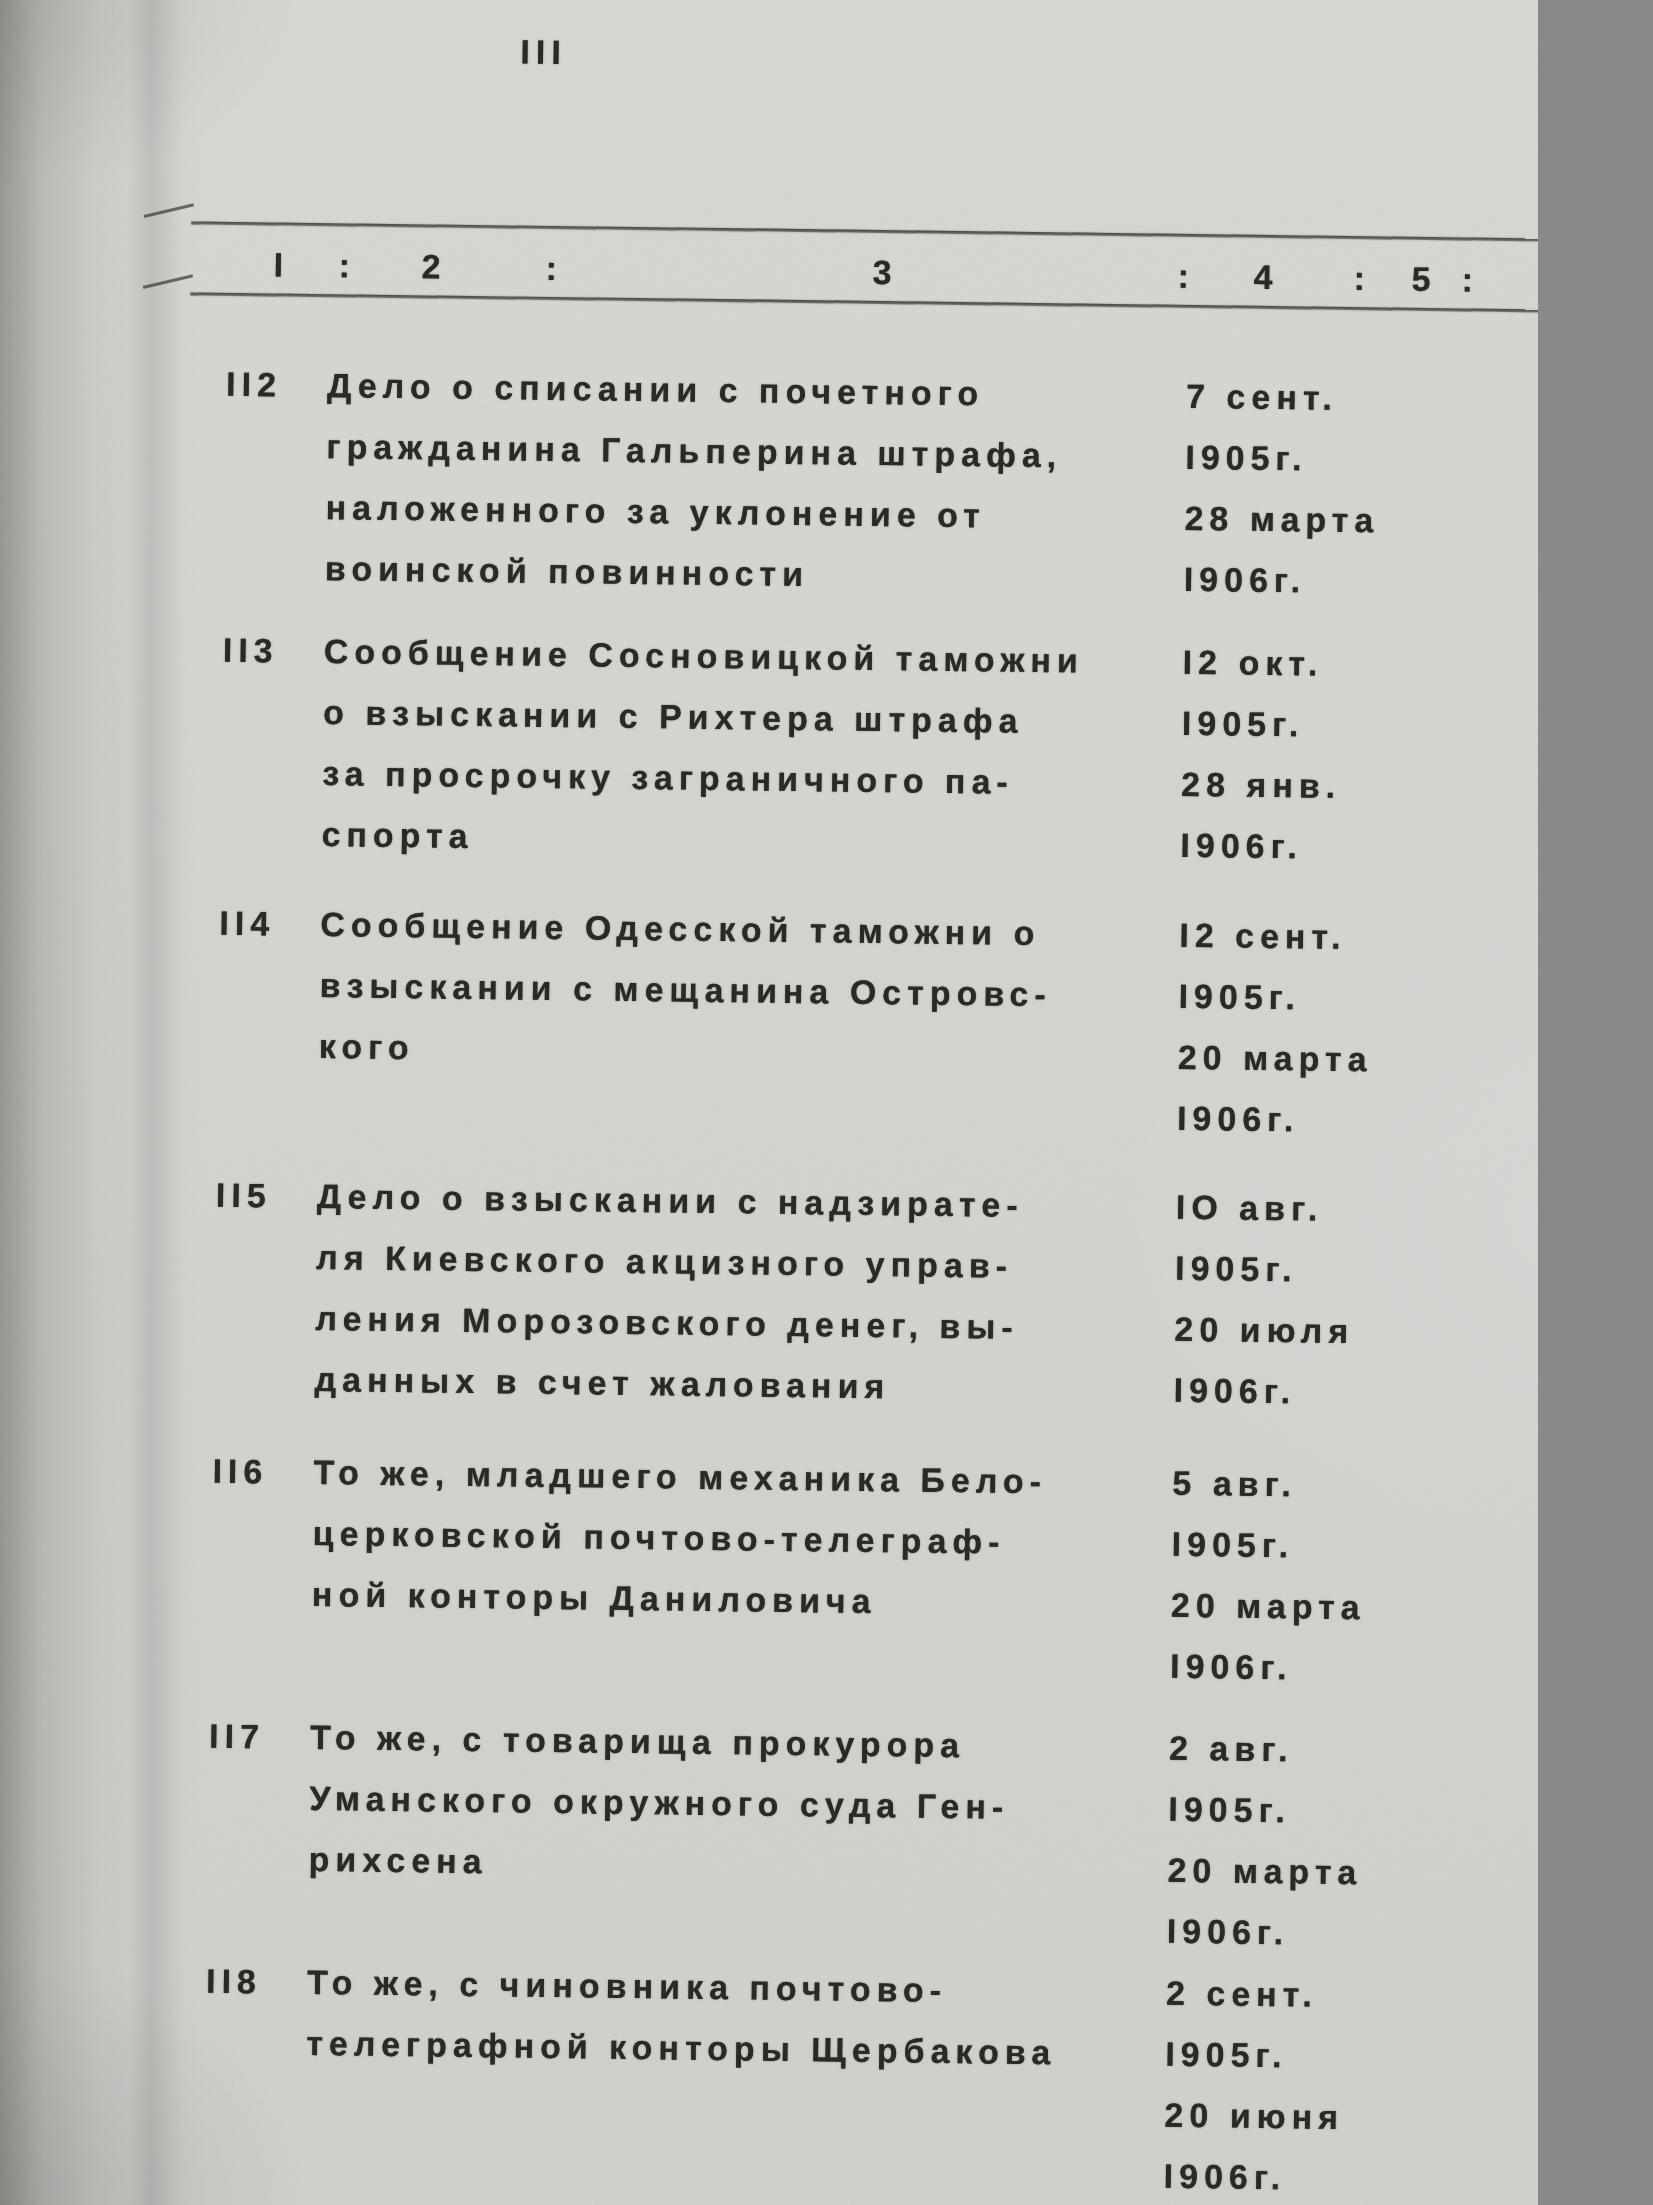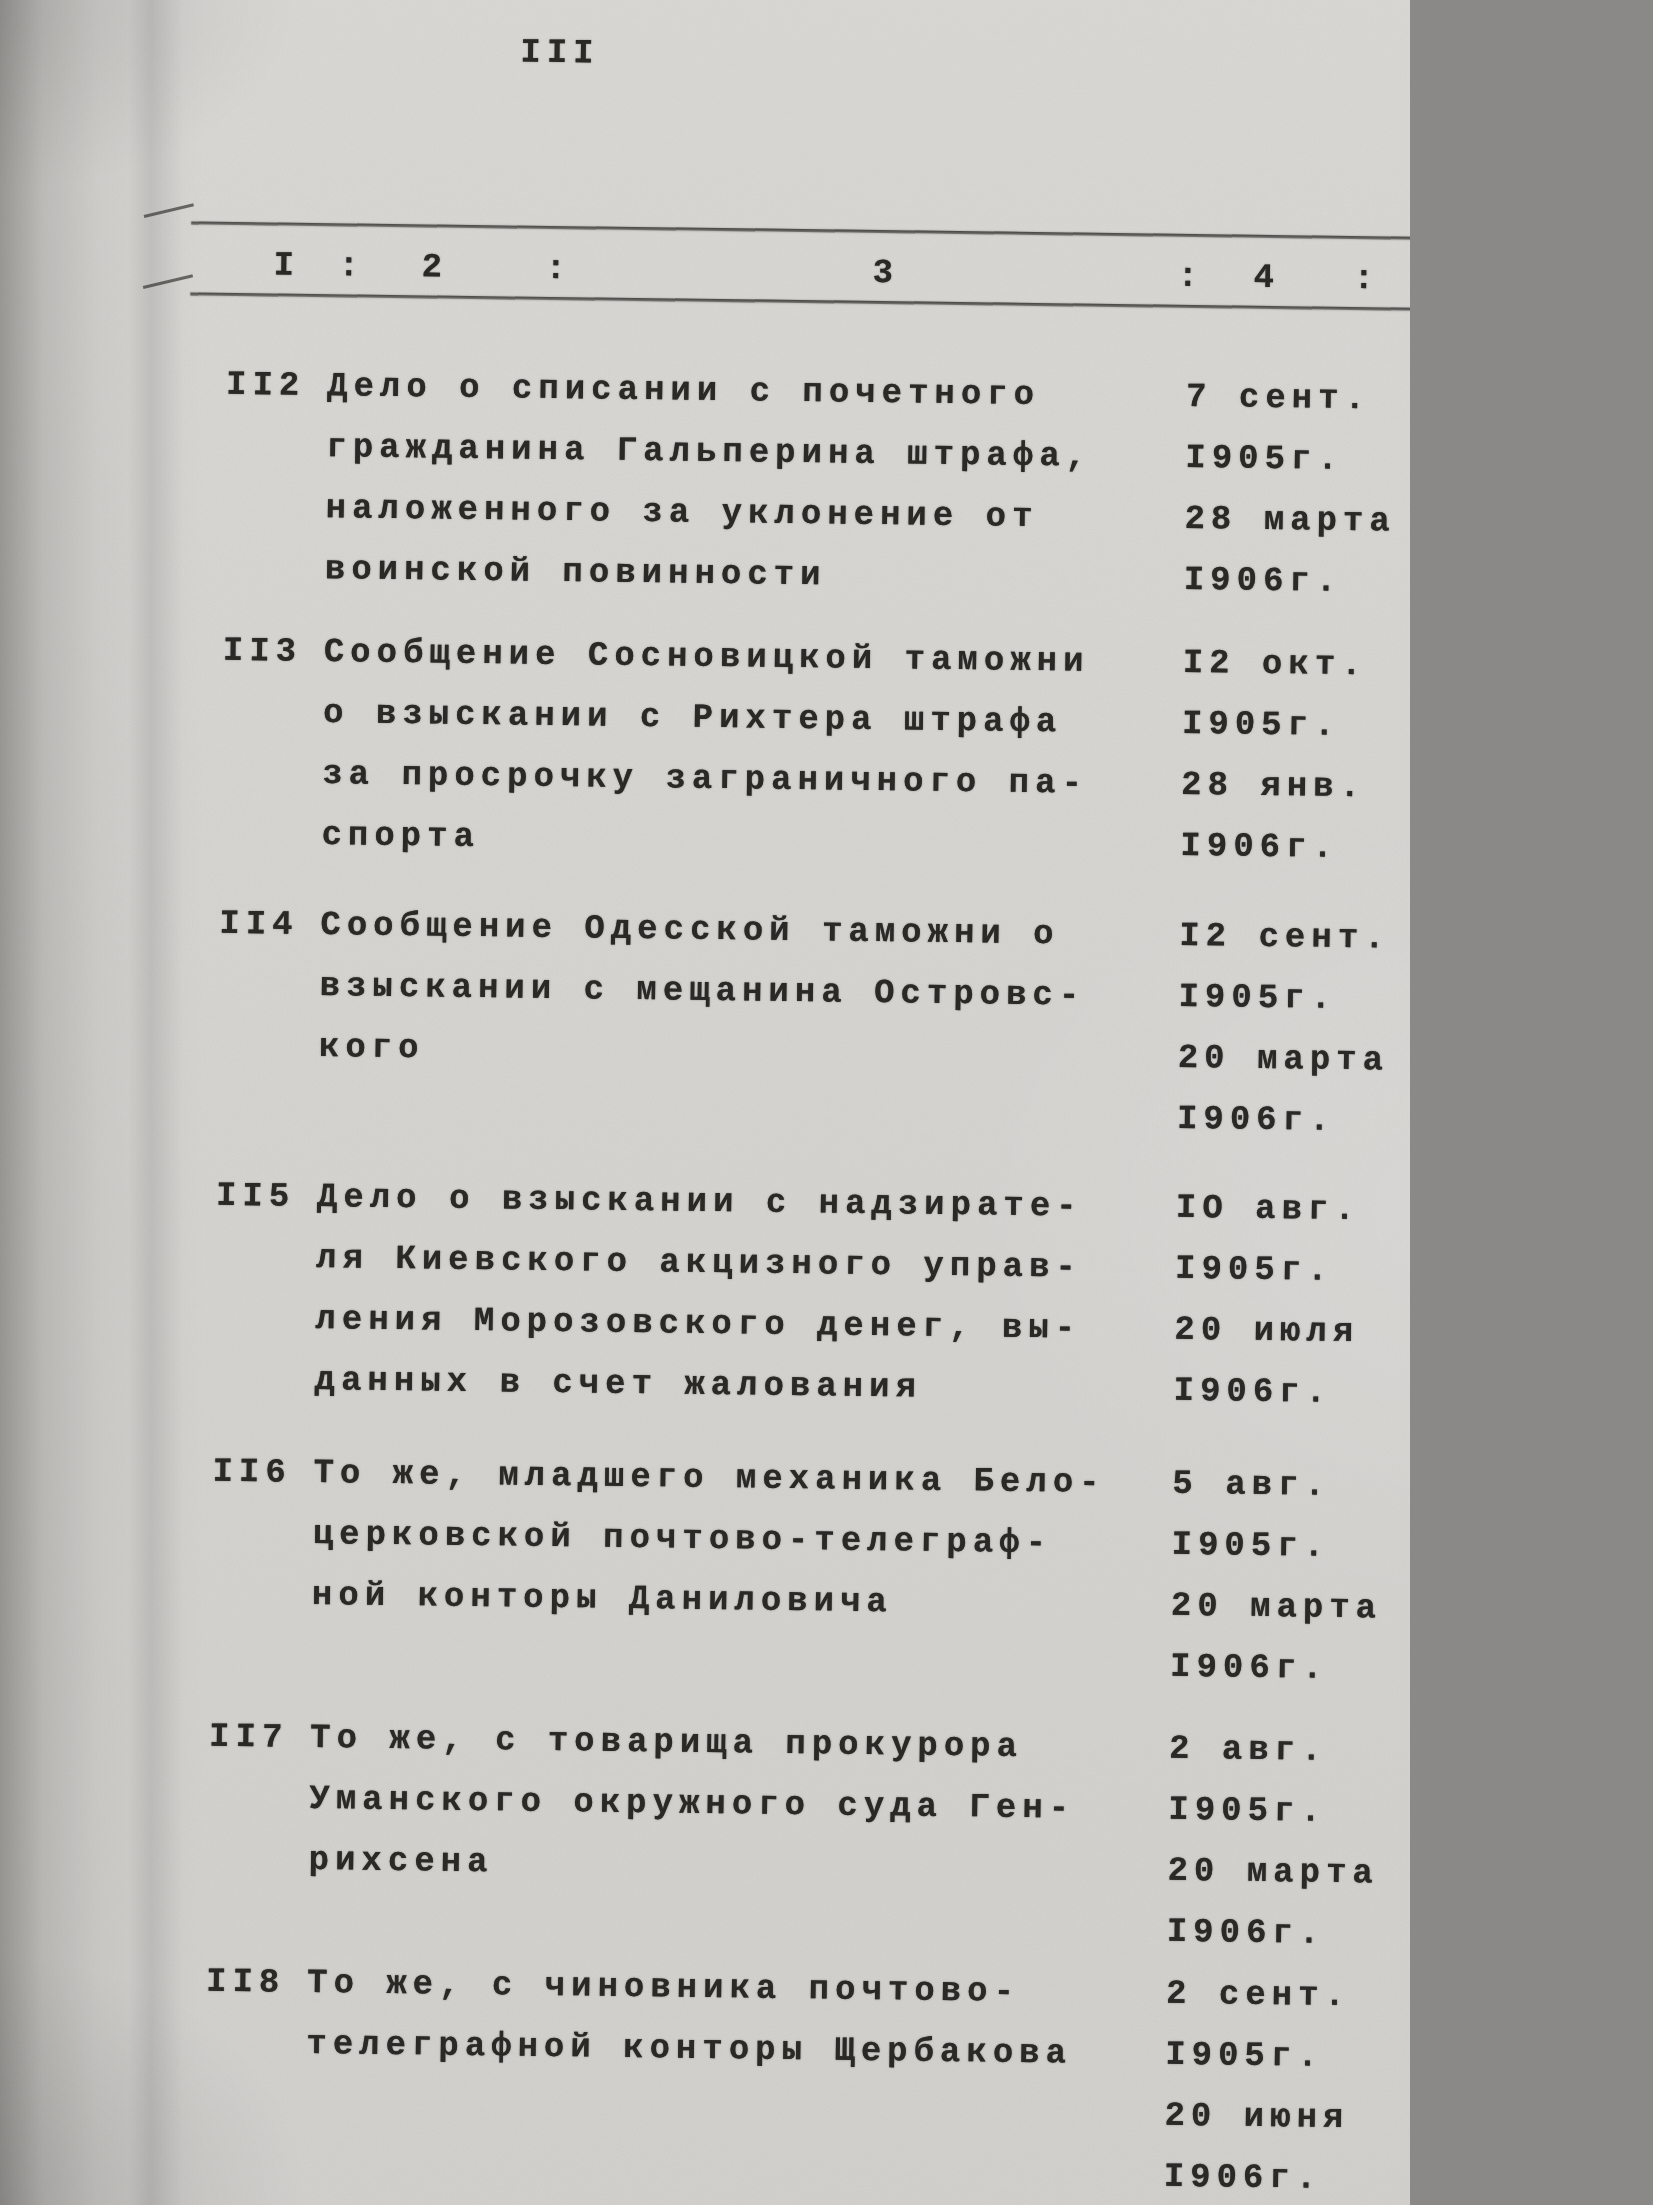--- a/index.html
+++ b/index.html
@@ -1,28 +1,28 @@
 <!DOCTYPE html>
 <html style="font-size:13.6px"><head>
 <meta charset="utf-8">
 <style>
   html,body{margin:0;padding:0;background:#8a8987;}
   .sheet{
     position:relative;
-    width:1410px;height:2205px;
+    width:1538px;height:2205px;
     overflow:hidden;
     background-color:#d6d5d2;
     background-image:
       linear-gradient(90deg, rgba(60,58,55,0.40) 0px, rgba(110,108,104,0.25) 43px, rgba(150,148,144,0.14) 98px, rgba(0,0,0,0.0) 204px),
       linear-gradient(90deg, rgba(0,0,0,0) 128px, rgba(0,0,0,0.09) 151px, rgba(0,0,0,0) 183px),
       radial-gradient(ellipse 425px 272px at 0% 0%, rgba(0,0,0,0.10), rgba(0,0,0,0) 70%),
       radial-gradient(ellipse 442px 357px at 0% 100%, rgba(0,0,0,0.12), rgba(0,0,0,0) 70%),
       radial-gradient(ellipse 766px 596px at 105% 55%, rgba(255,255,255,0.10), rgba(0,0,0,0) 70%),
       linear-gradient(180deg,#d9d8d5 0%, #d5d4d1 55%, #d2d1ce 100%);
-    font-family:Liberation Mono, monospace;
+    font-family:Liberation Sans, sans-serif;
     color:#262522;
   }
   .grain{position:absolute;inset:0;opacity:.08;mix-blend-mode:multiply;pointer-events:none;}
   .tilt{position:absolute;inset:0;transform:rotate(0.72deg);transform-origin:0 0;}
   .txt{
     font-weight:bold;
     font-size:34px;
     letter-spacing:6px;
     color:#2a2926;
     text-shadow:0 0 0.9px rgba(35,33,30,0.65), 0 0 2.6px rgba(35,33,30,0.18);

